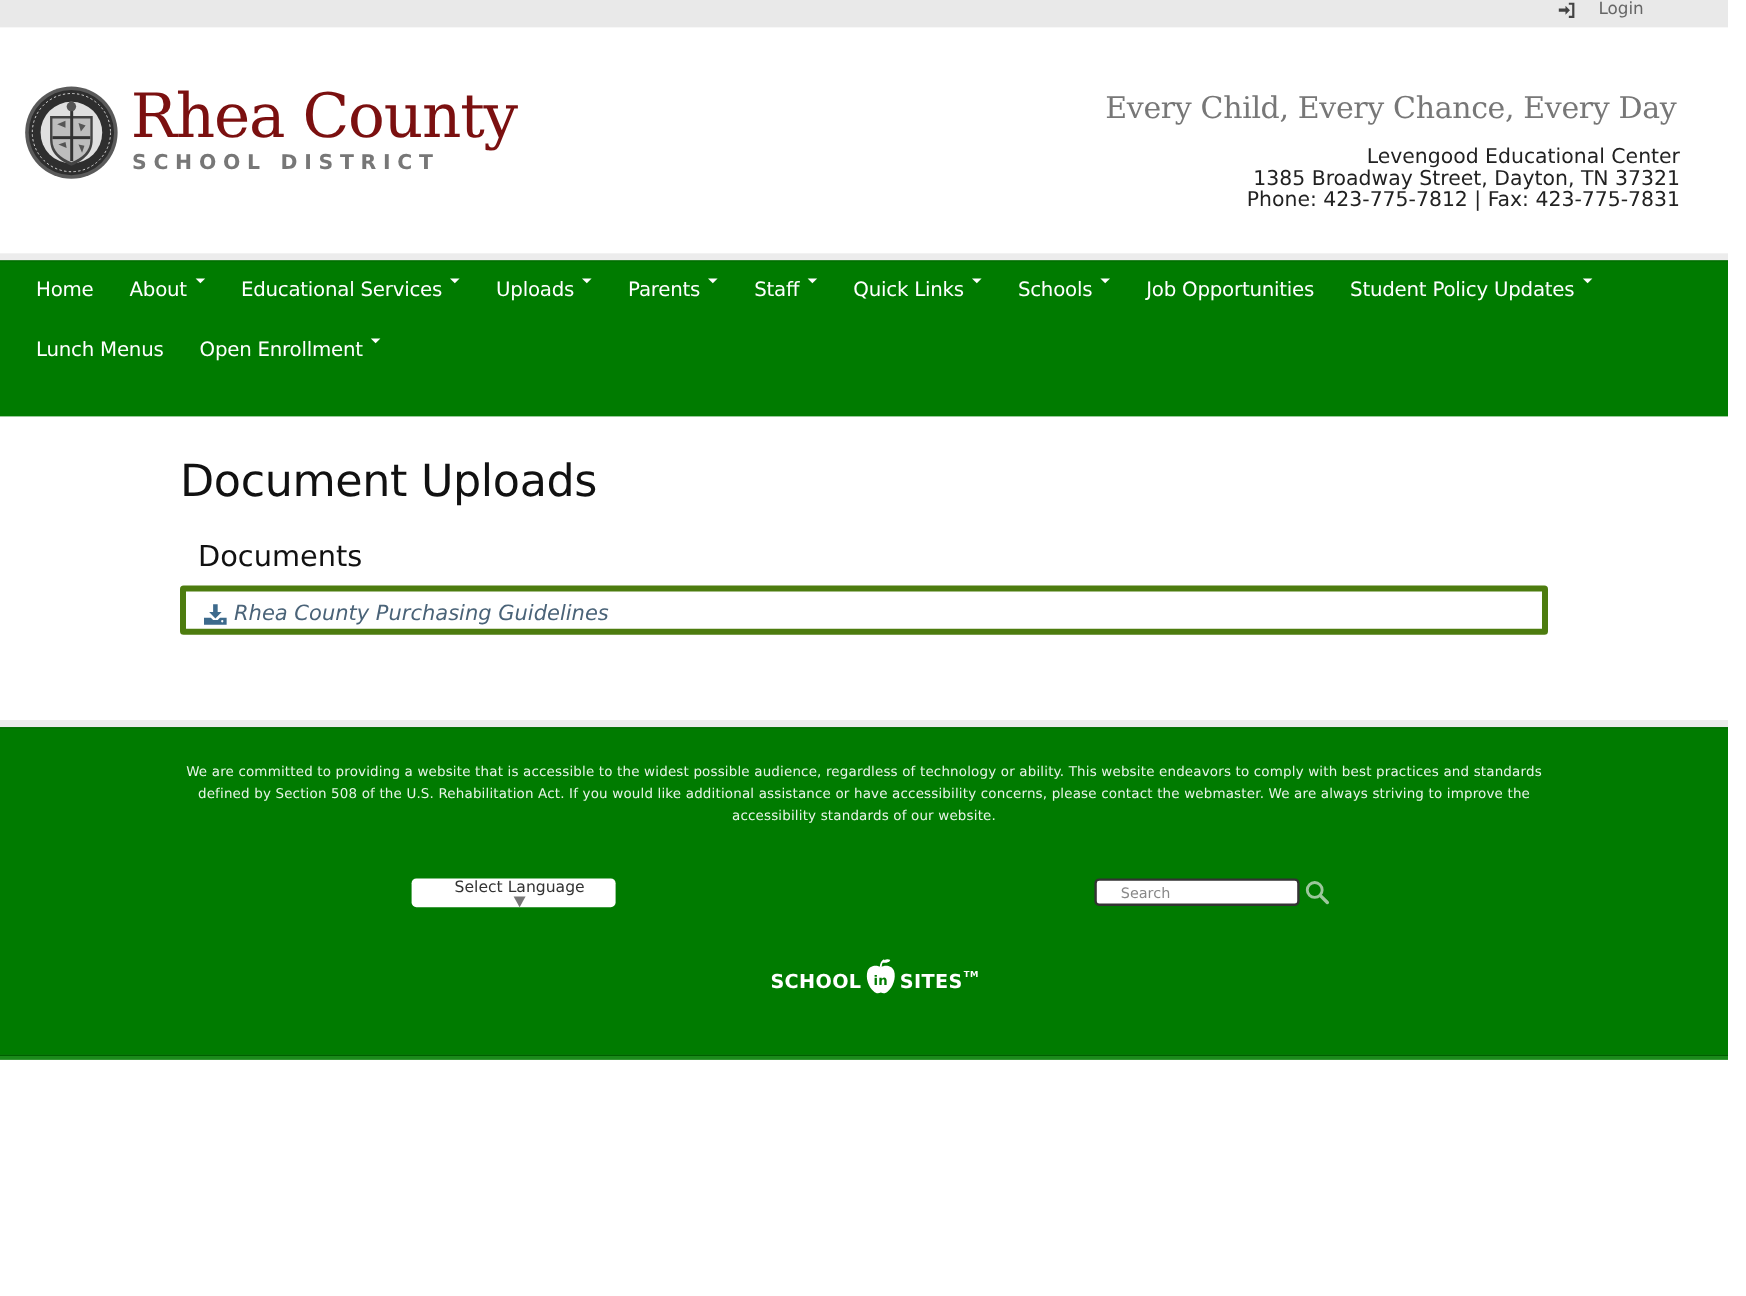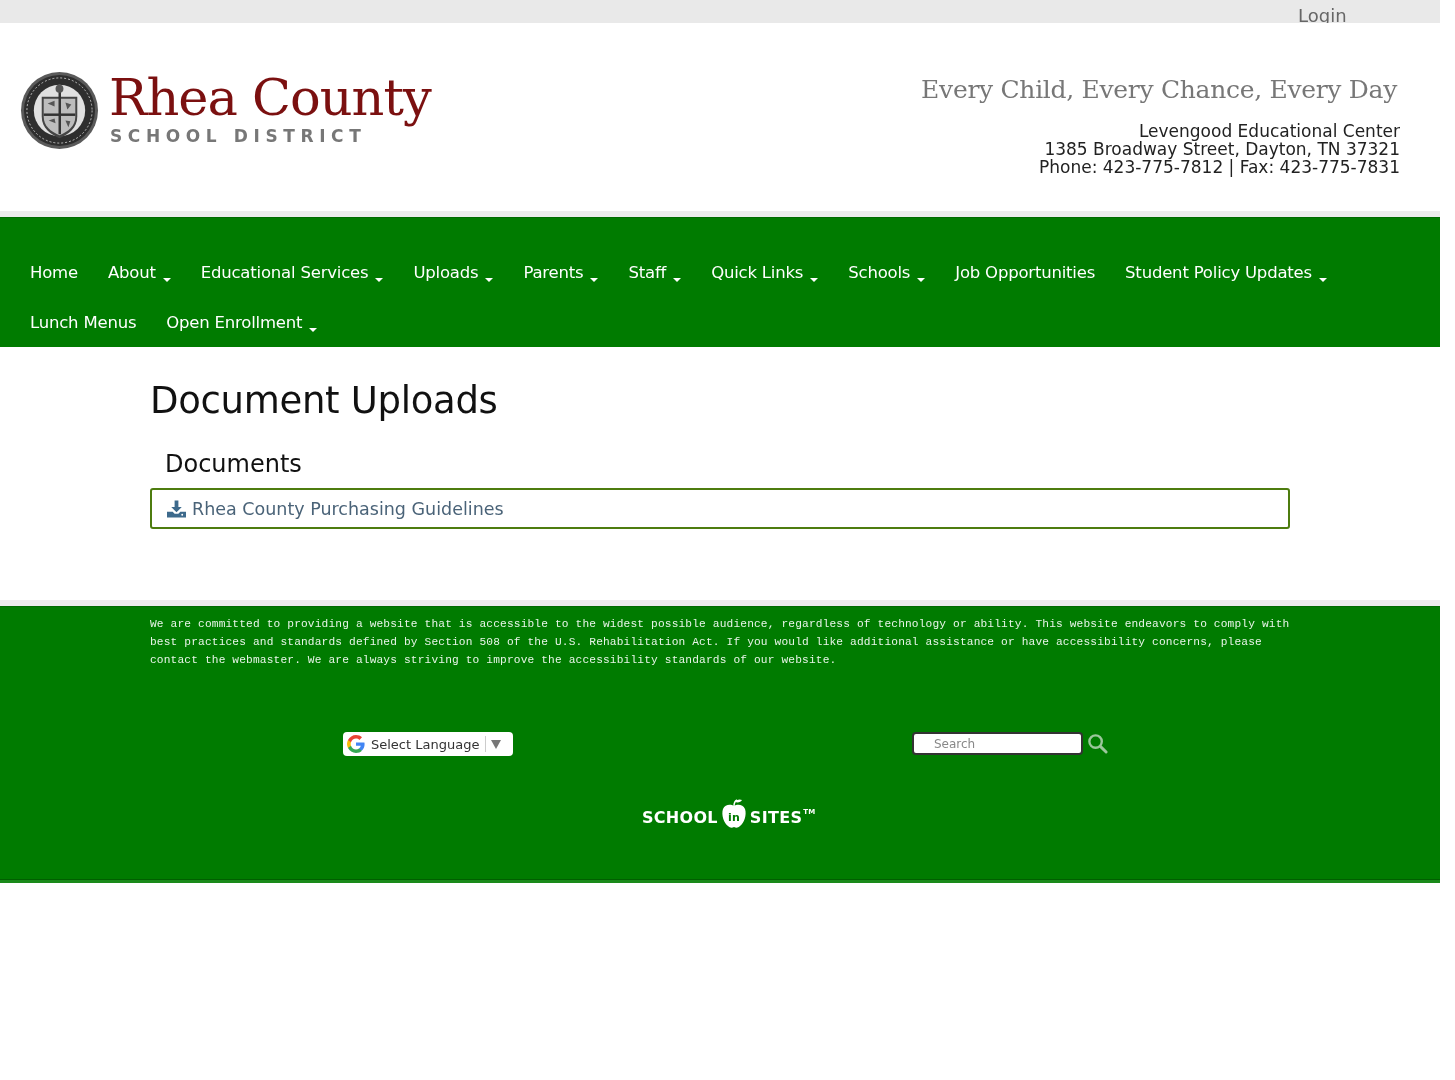--- a/index.html
+++ b/index.html
@@ -2,54 +2,54 @@
 <html><head>
 <meta charset="utf-8">
 <style>
   * { box-sizing: border-box; margin: 0; padding: 0; }
   html, body { width: 1455px; height: 1080px; background: #ffffff; overflow: hidden; }
   body { font-family: "DejaVu Sans", sans-serif; color: #222; position: relative; }
   .page { width: 1440px; position: absolute; left: 0; top: 0; }
 
   
   .topbar { height: 23px; background: #e9e9e9; position: relative; }
-  .login { position: absolute; left: 1298px; top: 0; height: 16px; display: flex; align-items: center; gap: 5px; color: #666; font-size: 18px; text-decoration: none; cursor: pointer; flex-direction: column; }
+  .login { position: absolute; left: 1298px; top: 0; height: 16px; display: flex; align-items: center; gap: 19px; color: #666; font-size: 14px; text-decoration: none; cursor: pointer; }
   .login svg { width: 15px; height: 13px; }
 
   
   .header { height: 188px; position: relative; background: #fff; }
   .seal { position: absolute; left: 20px; top: 48px; width: 79px; height: 79px; }
   .brand-title { position: absolute; left: 109px; top: 44px; font-family: "DejaVu Serif", serif; font-size: 51px; color: #7b1010; letter-spacing: -1px; line-height: 62px; }
   .brand-sub { position: absolute; left: 110px; top: 103px; font-family: "DejaVu Sans", sans-serif; font-weight: bold; font-size: 17px; letter-spacing: 5.6px; color: #777; }
   .tagline { position: absolute; right: 43px; top: 52px; font-family: "DejaVu Serif", serif; font-size: 25px; color: #777; letter-spacing: -0.3px; }
   .address { position: absolute; right: 40px; top: 99px; text-align: right; font-size: 17px; line-height: 18px; color: #222; }
 
   .hdr-line { height: 6px; background: #ececec; }
 
   
   .nav { background: #007b00; height: 130px; padding: 14px 0 0 15px; display: flex; flex-wrap: wrap; align-content: flex-start; border-top: 1px solid #006a00; }
-  .nav-item { height: 50px; padding: 0 15px; display: flex; align-items: flex-end; color: #fff; font-size: 16.5px; cursor: pointer; white-space: nowrap; letter-spacing: -0.2px; }
+  .nav-item { height: 50px; padding: 0 15px; display: flex; align-items: flex-start; color: #fff; font-size: 16.5px; cursor: pointer; white-space: nowrap; letter-spacing: -0.2px; }
   .caret { display: inline-block; width: 0; height: 0; margin-left: 7px; border-left: 4px solid transparent; border-right: 4px solid transparent; border-top: 4px solid #fff; vertical-align: middle; }
   .nav-row-break { flex-basis: 100%; height: 0; }
 
   
   .main { height: 253px; position: relative; padding-left: 150px; }
   .page-title { position: absolute; left: 150px; top: 32px; font-size: 37px; font-weight: normal; color: #111; letter-spacing: -0.3px; }
   .section-title { position: absolute; left: 165px; top: 103px; font-size: 24px; font-weight: normal; color: #111; }
-  .doc-list { position: absolute; left: 150px; top: 141px; width: 1140px; height: 41px; border: 2px solid #4d7c0f; border-radius: 3px; background: #fff; }
+  .doc-list { position: absolute; left: 150px; top: 141px; width: 1140px; height: 41px; border: 5px solid #4d7c0f; border-radius: 3px; background: #fff; font-style: italic; }
   .doc-item { position: absolute; left: 15px; top: 9px; display: flex; align-items: center; gap: 6px; color: #4a6378; font-size: 17.5px; cursor: pointer; text-decoration: none; }
   .doc-item svg { width: 19px; height: 18px; }
 
   .ftr-line { height: 6px; background: #ececec; }
 
   
   .footer { background: #007b00; height: 277px; position: relative; border-top: 1px solid #006a00; }
   .footer-bottom-line { position: absolute; left: 0; bottom: 0; width: 100%; height: 4px; background: #1a8a1a; border-top: 1px solid #005f00; }
-  .access { position: absolute; left: 150px; top: 8px; width: 1140px; text-align: left; color: #e8f5e8; font-size: 11.2px; line-height: 18px; letter-spacing: 0.15px; font-family: Liberation Mono, monospace; }
-  .translate { position: absolute; left: 343px; top: 125px; width: 170px; height: 24px; background: #fff; border-radius: 4px; display: flex; align-items: center; padding-left: 4px; cursor: pointer; }
+  .access { position: absolute; left: 150px; top: 28px; width: 1140px; text-align: center; color: #e8f5e8; font-size: 11.2px; line-height: 18px; letter-spacing: 0.15px; }
+  .translate { position: absolute; left: 343px; top: 125px; width: 170px; height: 24px; background: #fff; border-radius: 4px; display: flex; align-items: center; padding-left: 4px; cursor: pointer; flex-direction: column; }
   .translate .g { width: 18px; height: 18px; }
   .translate .lbl { font-size: 13px; color: #333; margin-left: 6px; }
   .translate .sep { width: 1px; height: 16px; background: #ccc; margin-left: 6px; }
   .translate .arrow { margin-left: 5px; width: 0; height: 0; border-left: 5px solid transparent; border-right: 5px solid transparent; border-top: 9px solid #777; }
   .search { position: absolute; left: 912px; top: 125px; width: 171px; height: 23px; background: #fff; border: 2px solid #333; border-radius: 4px; font-size: 12px; padding: 0 20px; color: #333; font-family: "DejaVu Sans", sans-serif; }
   .search::placeholder { color: #888; }
   .search-btn { position: absolute; left: 1087px; top: 126px; width: 21px; height: 21px; cursor: pointer; }
   .sis-logo { position: absolute; left: 642px; top: 194px; display: flex; align-items: center; color: #fff; font-size: 16px; font-weight: bold; letter-spacing: 0.3px; }
   .sis-apple { width: 28px; height: 32px; margin: 0 2px; position: relative; top: -3px; }
   .sis-tm { font-size: 7px; vertical-align: top; position: relative; top: -5px; margin-left: 1px; }

